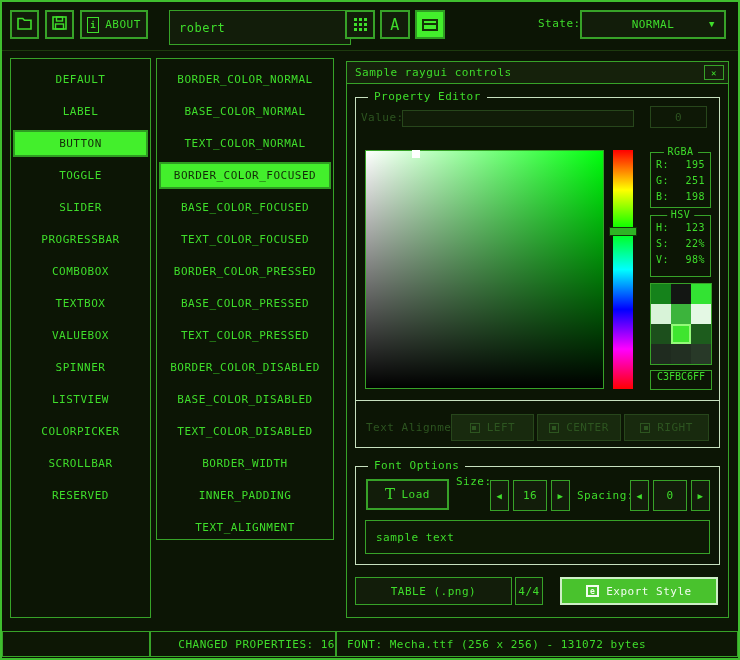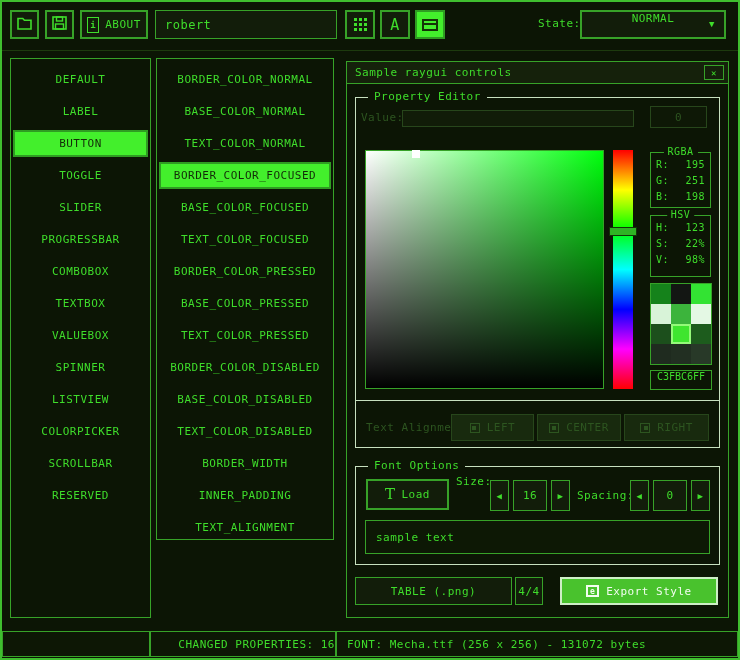--- a/index.html
+++ b/index.html
@@ -34,21 +34,21 @@
     display:flex;align-items:center;justify-content:center;gap:6px;cursor:pointer;
   }
   .btn.active{background:var(--sel);border-color:var(--sel-bd);color:#143307}
   .tb-input{
     position:absolute;box-sizing:border-box;border:1px solid var(--bd);
     background:var(--btnbg);color:var(--tx);
     font-family:inherit;font-size:12px;letter-spacing:.5px;padding:0 9px;outline:none;
   }
   .label{position:absolute;color:var(--tx);white-space:nowrap}
   .dropdown{position:absolute;box-sizing:border-box;border:2px solid var(--bd);background:var(--btnbg);
-    display:flex;justify-content:center;cursor:pointer}
+    display:flex;align-items:center;justify-content:center;cursor:pointer}
   .dropdown .arrow{position:absolute;right:9px;top:7px;font-size:9px;color:var(--tx)}
 
   
   .grid-icon{display:grid;grid-template-columns:repeat(3,3px);grid-gap:2px}
   .grid-icon i{width:3px;height:3px;background:currentColor}
   .info-box{display:inline-flex;align-items:center;justify-content:center;width:10px;height:14px;
     border:1px solid currentColor;font-size:9px;font-weight:bold}
   .win-icon{width:16px;height:12px;border:2px solid currentColor;position:relative;box-sizing:border-box}
   .win-icon::after{content:"";position:absolute;left:0;right:0;top:2px;height:2px;background:currentColor}
   .align-ic{width:10px;height:10px;border:1px solid currentColor;position:relative;display:inline-block;box-sizing:border-box}
@@ -135,21 +135,21 @@
       <rect x="1" y="1" width="13" height="12" fill="none" stroke="currentColor" stroke-width="1.6"></rect>
       <rect x="4.5" y="1" width="6" height="4" fill="none" stroke="currentColor" stroke-width="1.4"></rect>
       <rect x="3.5" y="8" width="8" height="5" fill="none" stroke="currentColor" stroke-width="1.4"></rect>
     </svg>
   </span>
 </div>
 <div class="btn" style="left:80px;top:10px;width:68px;height:29px">
   <span class="info-box">i</span>
   <span>ABOUT</span>
 </div>
-<input class="tb-input" style="left: 155px; top: 10px; width: 182px; height: 29px;" value="robert">
+<input class="tb-input" style="left: 169px; top: 10px; width: 182px; height: 35px;" value="robert">
 <div class="btn" style="left:345px;top:10px;width:30px;height:29px">
   <span class="grid-icon">
       <i></i>
       <i></i>
       <i></i>
       <i></i>
       <i></i>
       <i></i>
       <i></i>
       <i></i>

